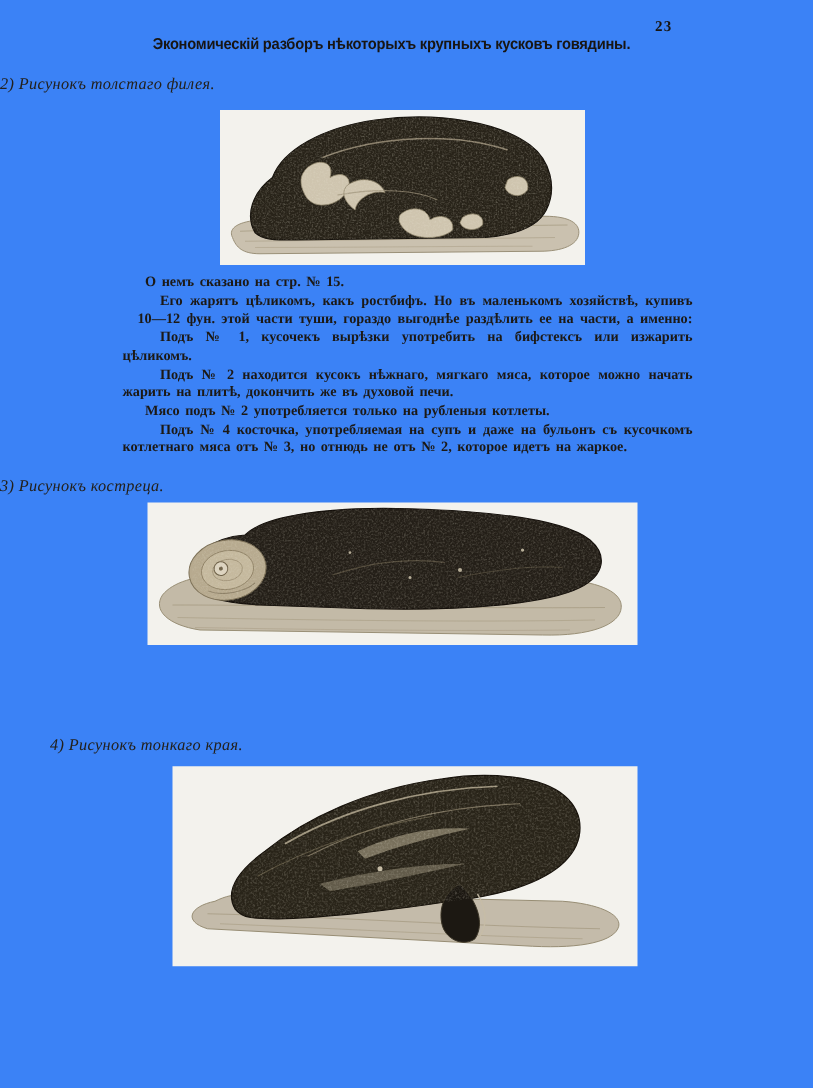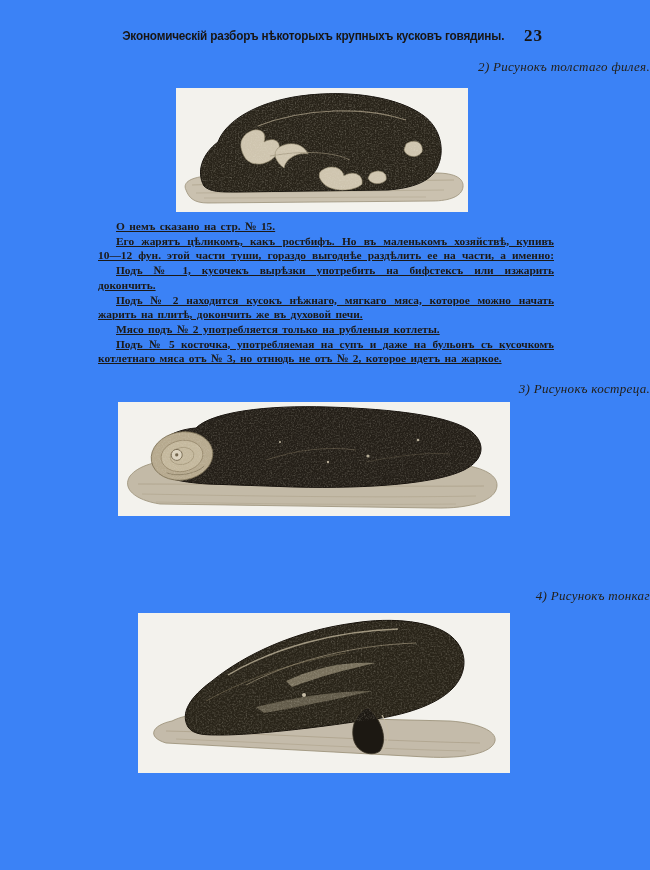--- a/index.html
+++ b/index.html
@@ -27,29 +27,29 @@
     font-family: "Liberation Sans", sans-serif;
     font-weight: bold;
     font-size: 12.5px;
     letter-spacing: -0.2px;
     transform: scaleX(0.94);
     transform-origin: center;
     white-space: nowrap;
     color: #181512;
   }
   .pagenum {
-    position: absolute; top: 26px; left: 524px; width: 30px;
-    font-weight: bold; font-size: 17px; letter-spacing: 1px;
+    position: absolute; top: 14px; left: 524px; width: 30px;
+    font-weight: bold; font-size: 12px; letter-spacing: 1px;
     color: #181512;
   }
 
   
   .fig-heading {
     position: absolute; left: 0; width: 650px;
-    text-align: right;
+    text-align: left;
     font-style: italic;
     font-size: 13px;
     letter-spacing: 0.3px;
     color: #23201b;
   }
   #h-fillet   { top: 59px; }
   #h-rump     { top: 381px; }
   #h-thinedge { top: 588px; margin-left: 40px; }
 
   
@@ -61,24 +61,24 @@
 
   
   .tblock {
     position: absolute; left: 98px; width: 456px;
     font-size: 11.4px;
     line-height: 14.7px;
     font-weight: bold;
     word-spacing: 1.6px;
     color: #1c1915;
   }
-  #block-fillet { top: 219px; text-decoration: underline; }
+  #block-fillet { top: 219px; }
   #block-rump   { top: 527px; }
   .ln  { white-space: nowrap; overflow: visible; }
-  .jst { text-align: justify; text-align-last: justify; }
+  .jst { text-align: justify; text-align-last: justify; margin-left: 12px; }
   .ind { text-indent: 18px; }
   .ind2 { padding-left: 11px; }
 </style>
 </head>
 <body>
 
 <div class="page">
 
   <div class="running">
     <span class="title">Экономическій разборъ нѣкоторыхъ крупныхъ кусковъ говядины.</span>
@@ -120,25 +120,25 @@
         <rect x="0" y="0" width="296" height="128" filter="url(#noise1)" opacity="0.45"></rect>
       </g>
     </svg>
   </div>
 
   <div class="tblock" id="block-fillet">
     <div class="ln ind">О немъ сказано на стр. № 15.</div>
     <div class="ln ind jst">Его жарятъ цѣликомъ, какъ ростбифъ. Но въ маленькомъ хозяйствѣ, купивъ</div>
     <div class="ln jst">10—12 фун. этой части туши, гораздо выгоднѣе раздѣлить ее на части, а именно:</div>
     <div class="ln ind jst">Подъ № 1, кусочекъ вырѣзки употребить на бифстексъ или изжарить</div>
-    <div class="ln">докончить.</div>
+    <div class="ln">цѣликомъ.</div>
     <div class="ln ind jst">Подъ № 2 находится кусокъ нѣжнаго, мягкаго мяса, которое можно начать</div>
     <div class="ln">жарить на плитѣ, докончить же въ духовой печи.</div>
     <div class="ln ind">Мясо подъ № 2 употребляется только на рубленыя котлеты.</div>
-    <div class="ln ind jst">Подъ № 5 косточка, употребляемая на супъ и даже на бульонъ съ кусочкомъ</div>
+    <div class="ln ind jst">Подъ № 4 косточка, употребляемая на супъ и даже на бульонъ съ кусочкомъ</div>
     <div class="ln">котлетнаго мяса отъ № 3, но отнюдь не отъ № 2, которое идетъ на жаркое.</div>
   </div>
 
   <div class="fig-heading" id="h-rump">3) Рисунокъ костреца.</div>
 
   <div class="figure" id="fig-rump">
     <svg viewBox="0 0 396 118" xmlns="http://www.w3.org/2000/svg">
       <defs>
         <filter id="noise2" x="0" y="0" width="100%" height="100%">
           <feTurbulence type="fractalNoise" baseFrequency="0.65" numOctaves="2" seed="7" result="n"></feTurbulence>

